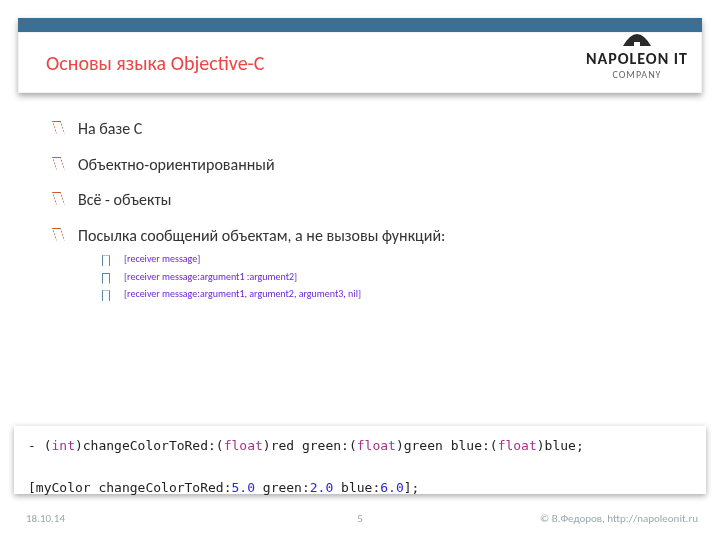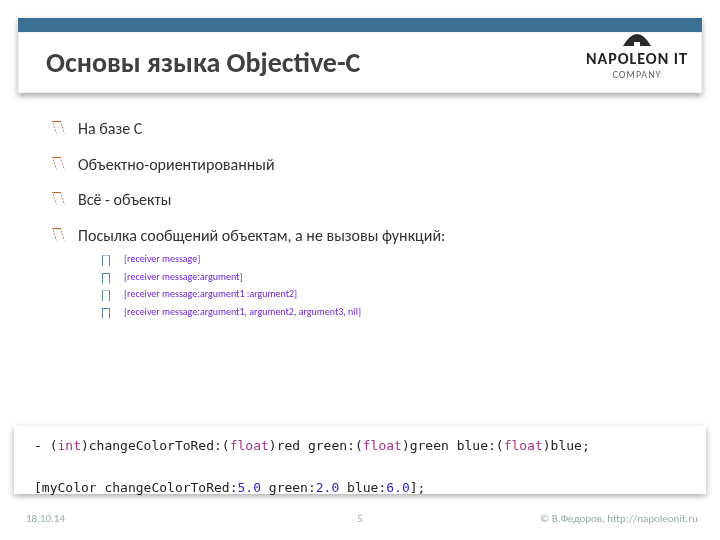--- a/index.html
+++ b/index.html
@@ -1,20 +1,20 @@
 <!DOCTYPE html>
 <html><head>
 <meta charset="utf-8">
 <style>
   * { box-sizing: border-box; margin: 0; padding: 0; }
   html, body { width: 720px; height: 540px; font-family: "Segoe UI", "Calibri", Arial, sans-serif; background: #fff; overflow: hidden; }
   .slide { position: relative; width: 720px; height: 540px; background: #fff; }
   .title-block { position: absolute; left: 18px; top: 18px; width: 684px; height: 75px; background: #fff; box-shadow: 0 3px 6px rgba(0,0,0,0.35), 0 0 0 1px rgba(0,0,0,0.05) inset; display: flex; align-items: center; border-top: 14px solid #3b6f93; padding-left: 28px; }
   .title-block::before { content: ""; position: absolute; left: 0; right: 0; top: -14px; height: 14px; background: #3b6f93; }
-  .title-text { font-size: 28px; color: #404040; font-weight: 700; }
+  .title-text { font-size: 20px; color: #ef4444; font-weight: 400; }
   .logo { position: absolute; right: 32px; top: 28px; text-align: center; }
   .logo svg { display: block; margin: 0 auto; }
   .logo-text { font-size: 16px; letter-spacing: 1px; color: #222; font-weight: 600; margin-top: 1px; }
   .logo-sub { font-size: 10px; letter-spacing: 1px; color: #666; margin-top: 0px; }
   .content { position: absolute; left: 52px; top: 118px; right: 30px; }
   ul.main { list-style: none; }
   ul.main > li { margin-bottom: 14px; font-size: 16px; color: #333; position: relative; padding-left: 26px; line-height: 1.35; }
   ul.main > li::before { content: ""; position: absolute; left: 0; top: 4px; width: 8px; height: 11px; border: 1.2px solid #c95d2e; border-left: none; border-bottom: none; border-radius: 0 2px 0 0; transform: skewX(18deg); }
   ul.main > li::before { content: ""; position: absolute; left: 0; top: 3px; width: 8px; height: 12px; background: linear-gradient(90deg, transparent 48%, #c95d2e 48%, #c95d2e 58%, transparent 58%); border: 1px solid #c95d2e; border-radius: 1px; clip-path: polygon(0 0, 100% 0, 100% 100%, 0 100%); }
   
@@ -30,21 +30,21 @@
   ul.sub { list-style: none; margin-top: 6px; }
   ul.sub > li { margin-bottom: 4px; font-size: 10px; color: #6d28d9; position: relative; padding-left: 46px; line-height: 1.35; }
   ul.sub > li::before {
     content: "";
     position: absolute; left: 24px; top: 3px;
     width: 6px; height: 10px;
     border: 1px solid #5a88a8;
     border-bottom: none;
     clip-path: polygon(0 0, 100% 0, 100% 100%, 50% 70%, 0 100%);
   }
-  .code-box { position: absolute; left: 14px; right: 14px; bottom: 46px; height: 68px; background: #fff; box-shadow: 0 2px 6px rgba(0,0,0,0.35); padding: 10px 20px; font-family: Menlo, Consolas, monospace; font-size: 13px; color: #222; line-height: 1.6; white-space: pre; }
+  .code-box { position: absolute; left: 14px; right: 14px; bottom: 46px; height: 68px; background: #fff; box-shadow: 0 2px 6px rgba(0,0,0,0.35); padding: 10px 14px; font-family: Menlo, Consolas, monospace; font-size: 13px; color: #222; line-height: 1.6; white-space: pre; }
   .k-type { color: #a83289; }
   .k-num  { color: #2a25d6; }
   .footer { position: absolute; left: 0; right: 0; bottom: 10px; height: 18px; font-size: 11px; color: #9aa; }
   .footer .date { position: absolute; left: 26px; }
   .footer .page { position: absolute; left: 50%; transform: translateX(-50%); }
   .footer .copy { position: absolute; right: 22px; }
 </style>
 </head>
 <body>
 
@@ -65,21 +65,20 @@
 
   <div class="content">
     <ul class="main">
       <li><span>На базе С</span></li>
       <li><span>Объектно-ориентированный</span></li>
       <li><span>Всё - объекты</span></li>
       <li>
         <span>Посылка сообщений объектам, а не вызовы функций:</span>
         <ul class="sub">
           <li><span>[receiver message]</span></li>
-          <li><span>[receiver message:argument]</span></li>
           <li><span>[receiver message:argument1 :argument2]</span></li>
           <li><span>[receiver message:argument1, argument2, argument3, nil]</span></li>
         </ul>
       </li>
     </ul>
   </div>
 
   <div class="code-box"><span>- (</span><span class="k-type">int</span><span>)changeColorToRed:(</span><span class="k-type">float</span><span>)red green:(</span><span class="k-type">float</span><span>)green blue:(</span><span class="k-type">float</span><span>)blue;</span>
 
 <span>[myColor changeColorToRed:</span><span class="k-num">5.0</span><span> green:</span><span class="k-num">2.0</span><span> blue:</span><span class="k-num">6.0</span><span>];</span></div>

